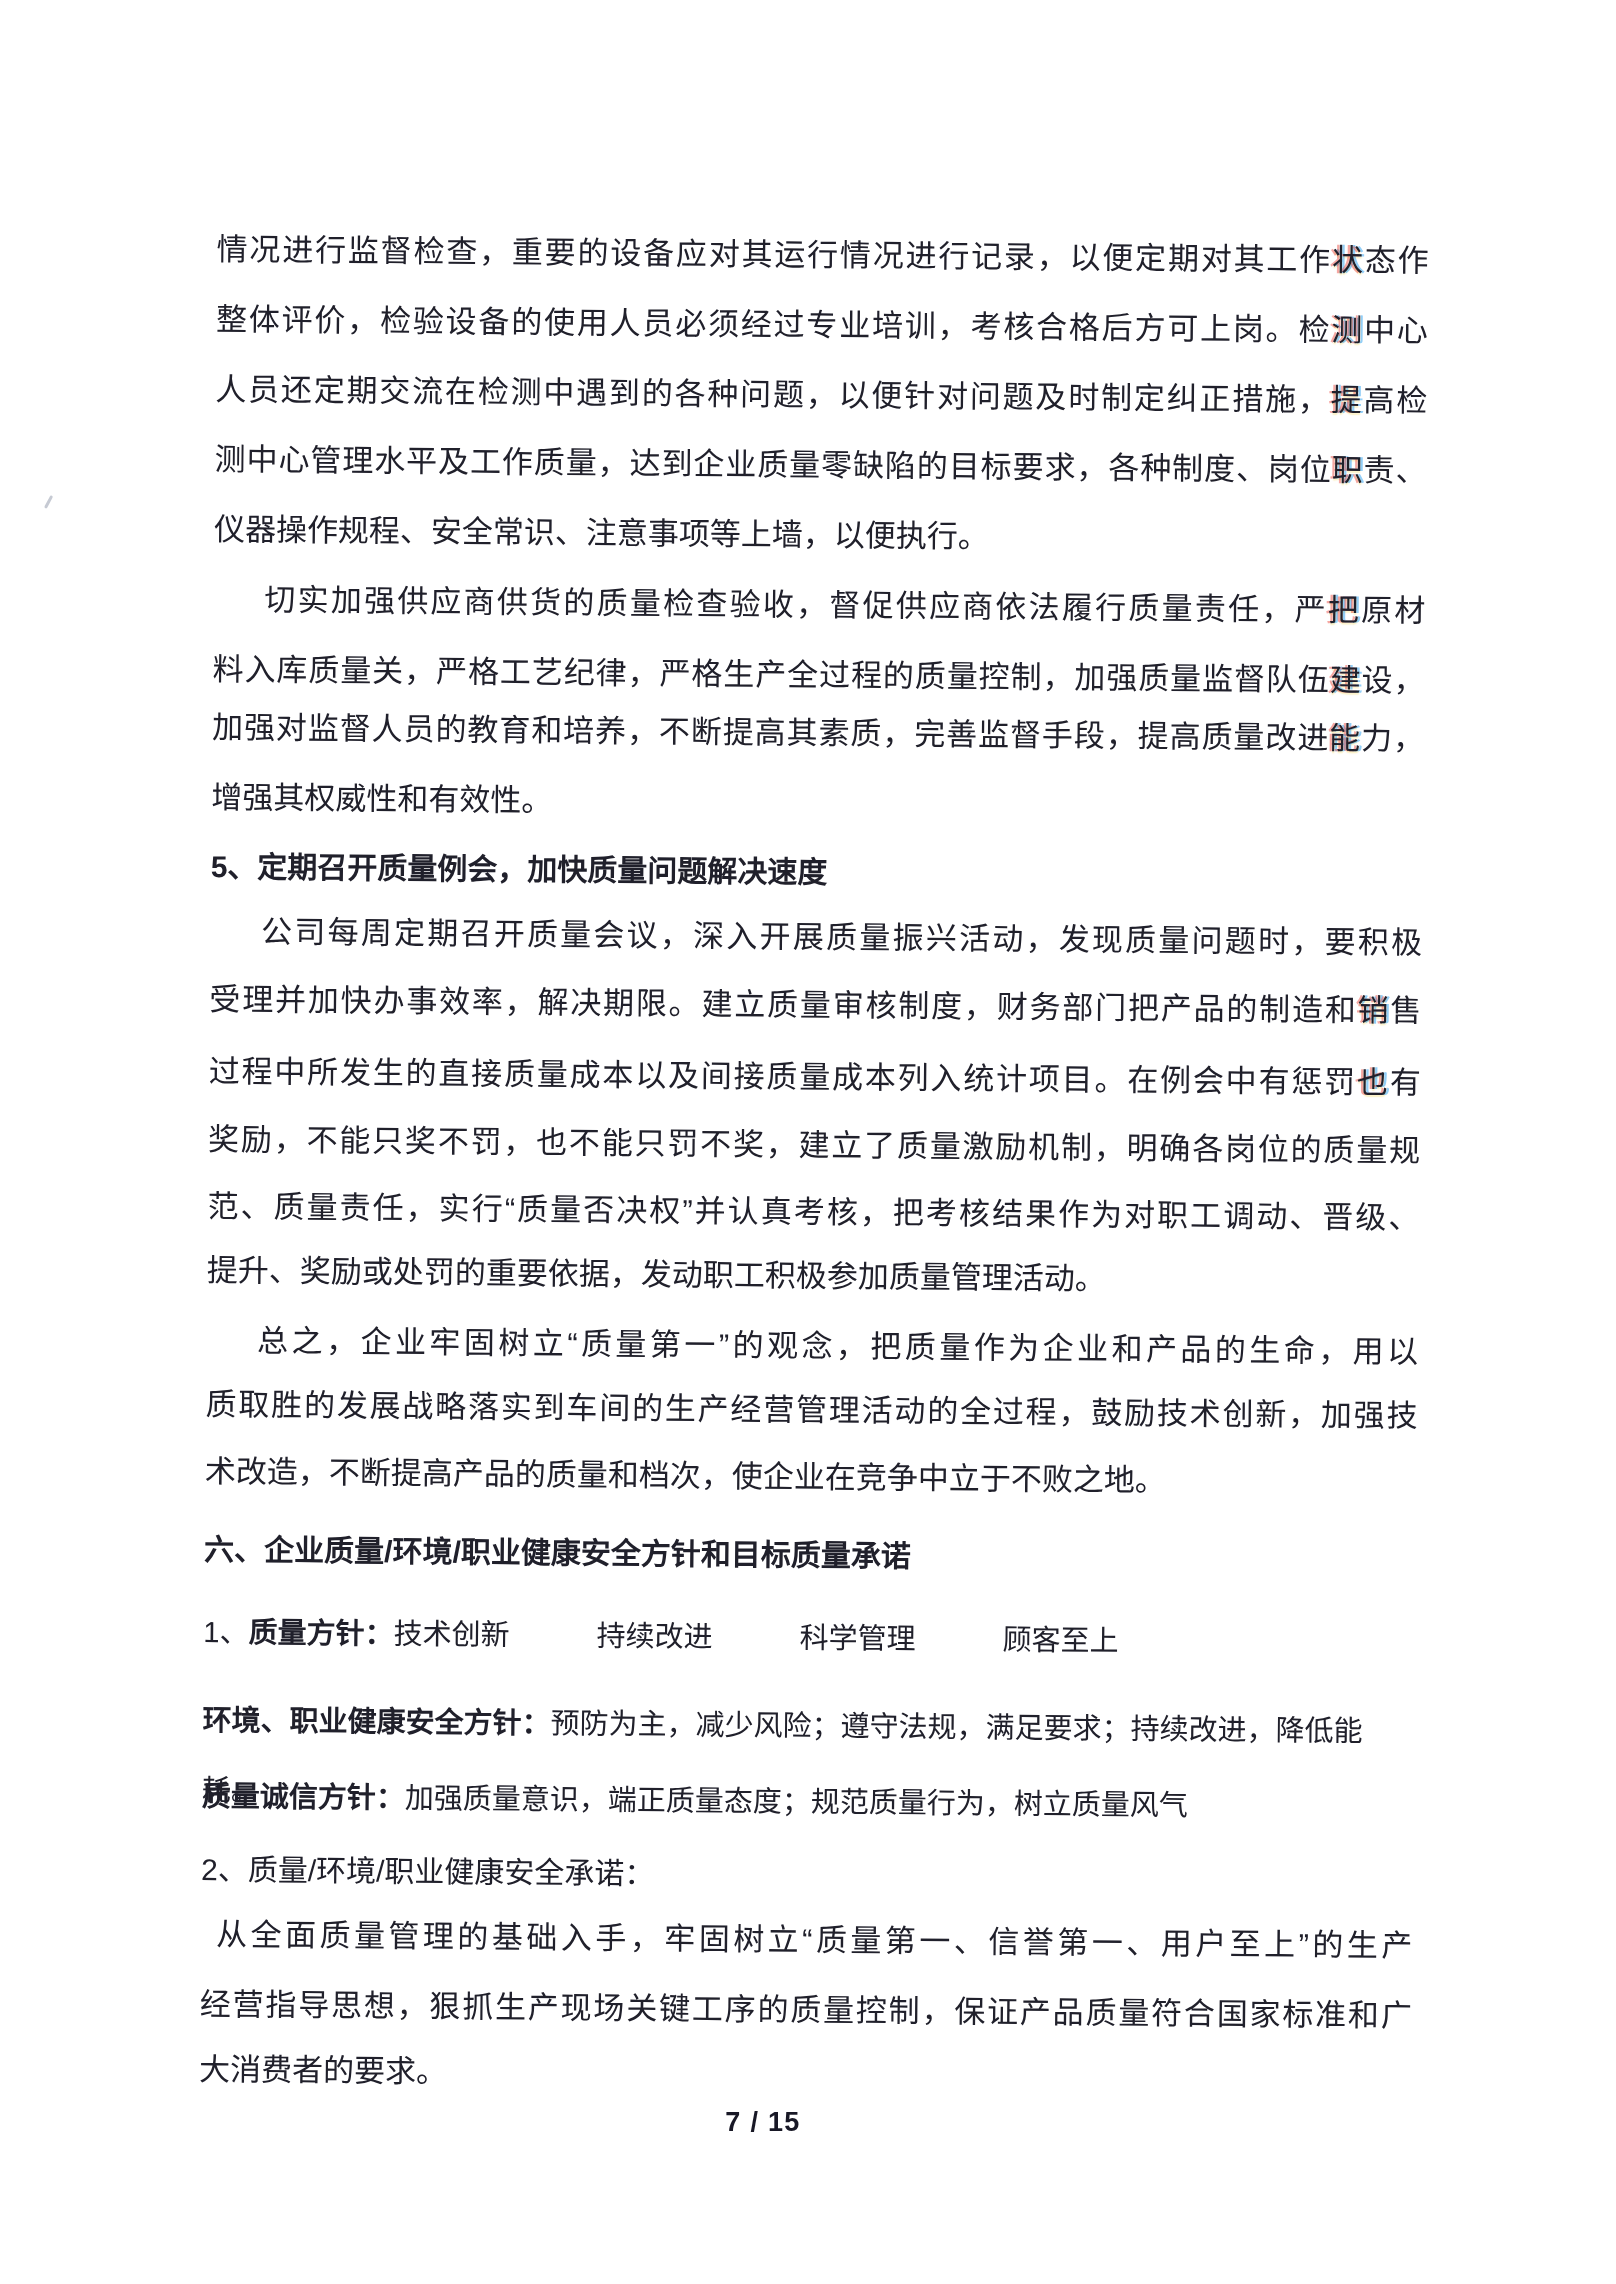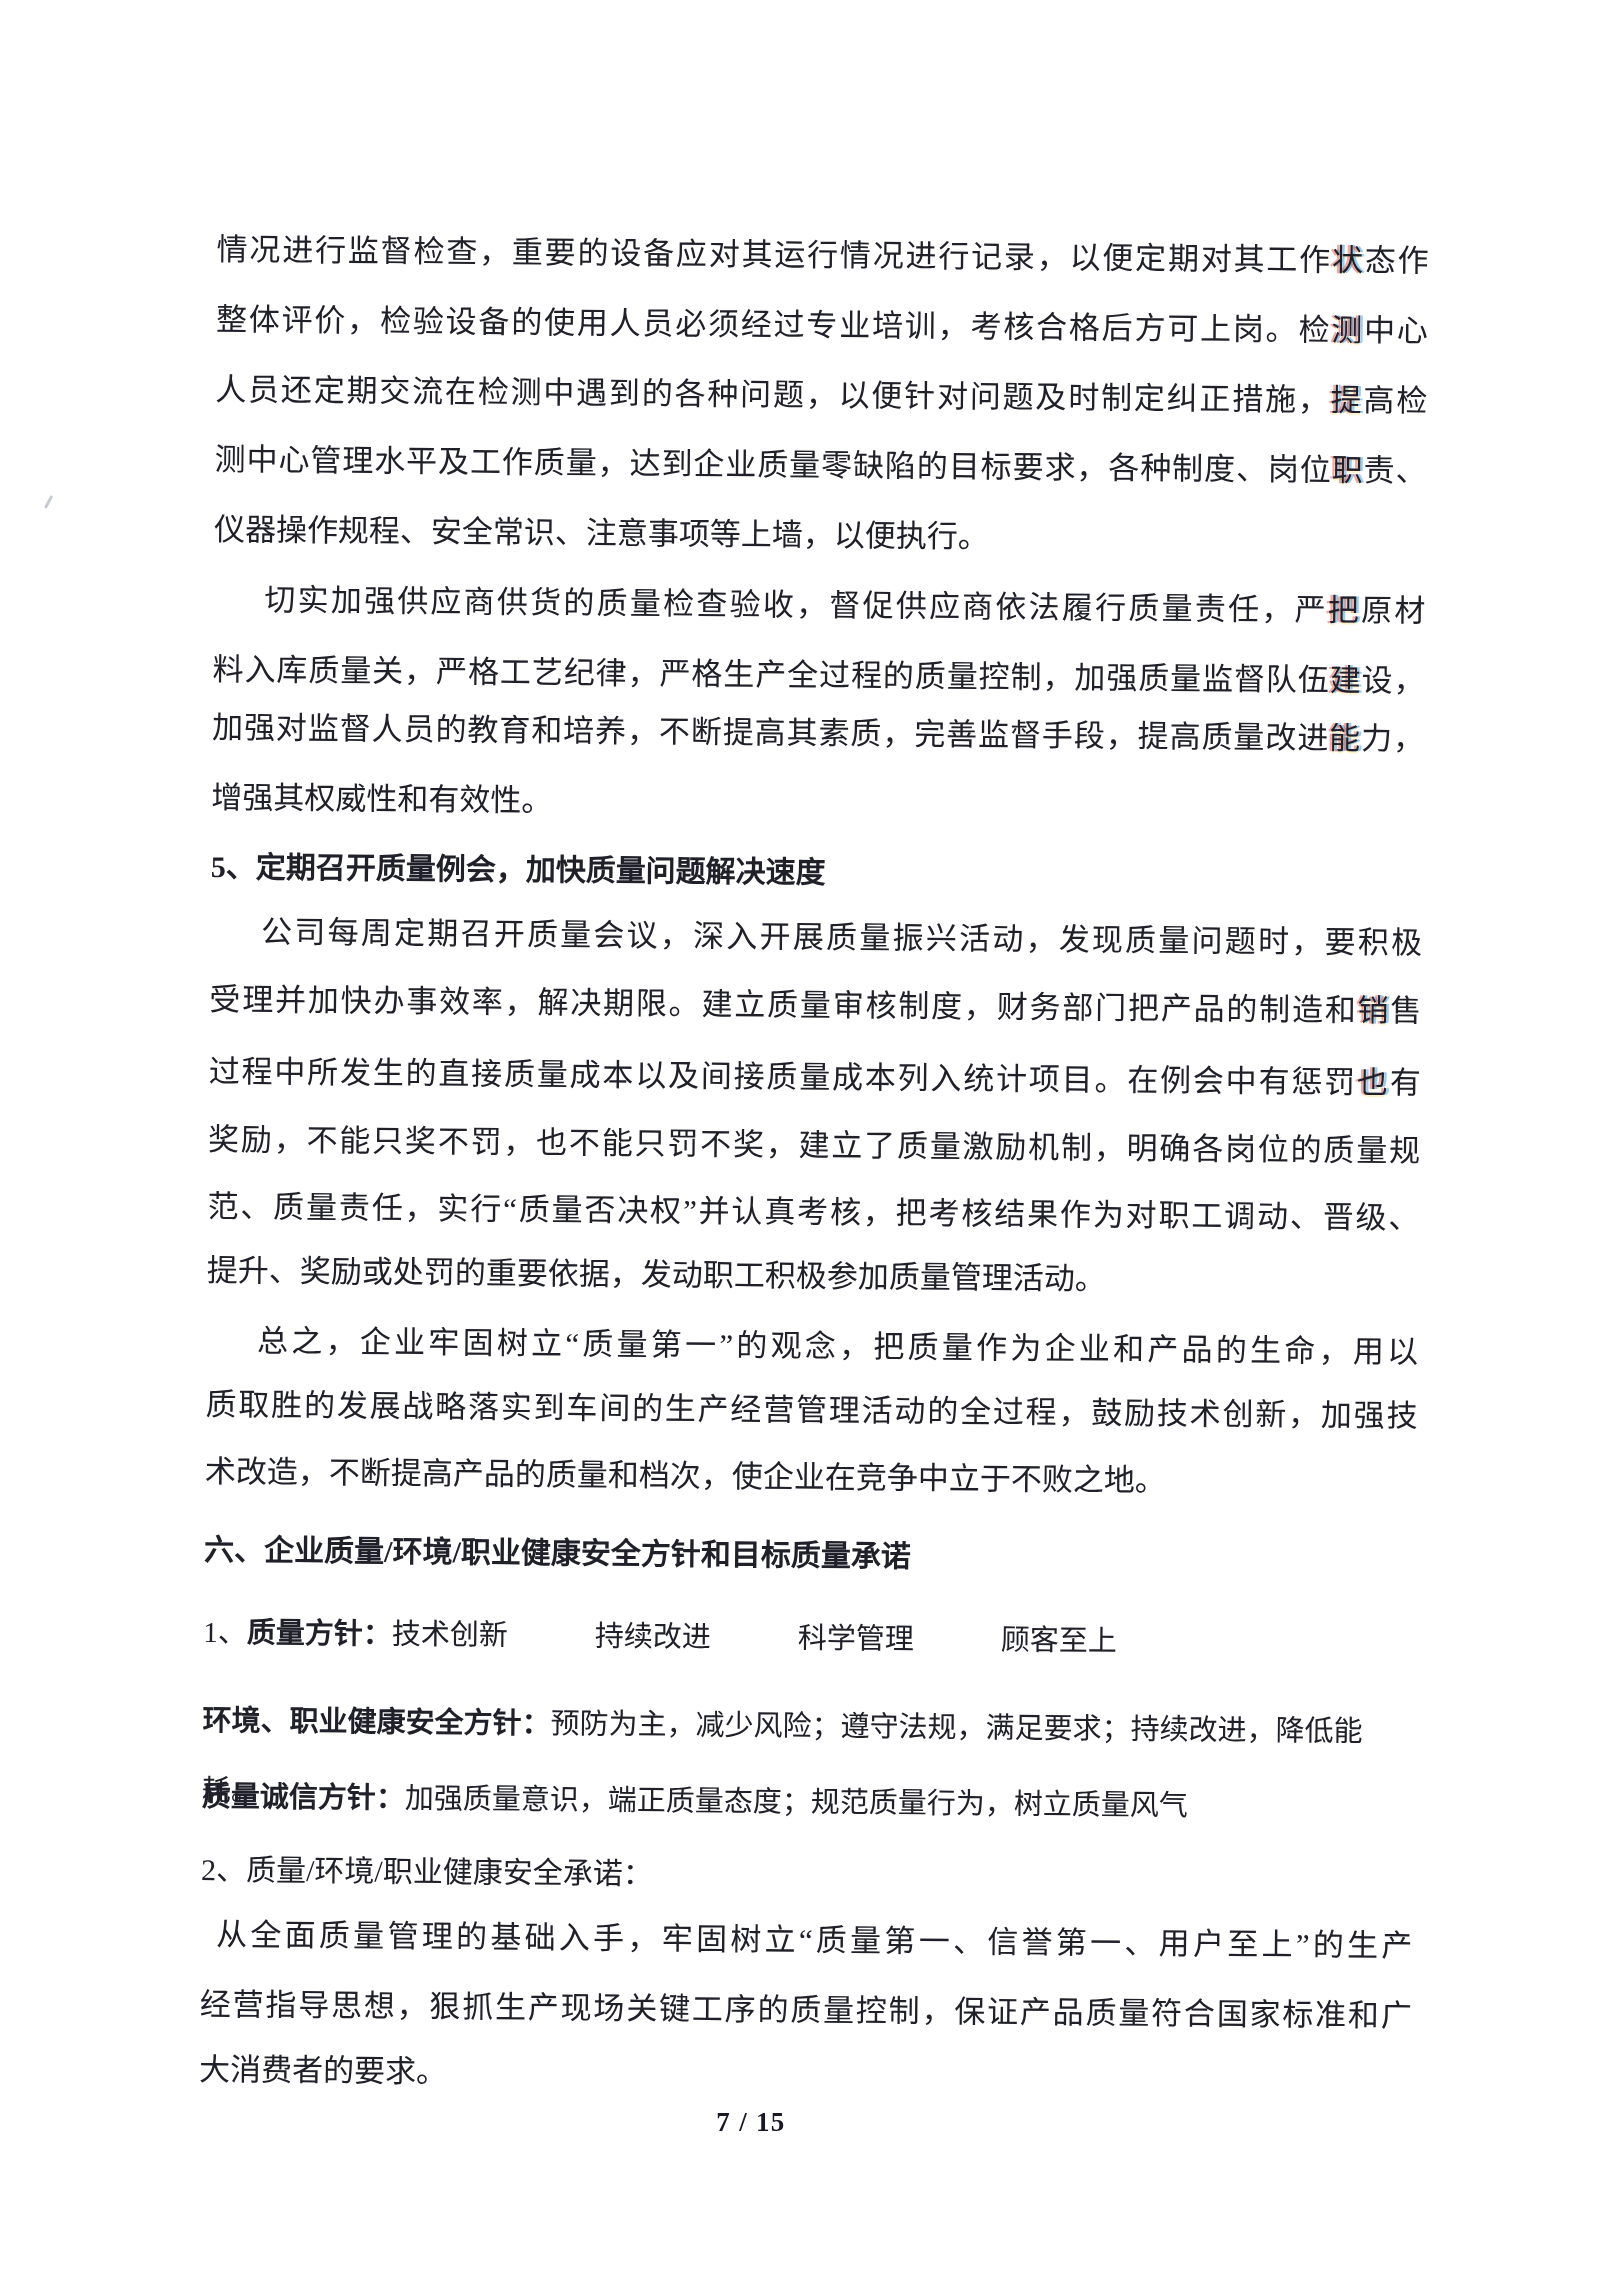--- a/index.html
+++ b/index.html
@@ -1,21 +1,21 @@
 <!DOCTYPE html>
 <html lang="zh-CN" style="font-size:10.4px"><head>
 <meta charset="utf-8">
 <style>
   html,body{margin:0;padding:0;background:#ffffff;}
   .page{
     position:relative;
     width:1502px;height:2284px;
     background:#ffffff;
     overflow:hidden;
-    font-family:Liberation Serif, serif;
+    font-family:Liberation Sans, sans-serif;
     color:#20202b;
   }
   .content{
     position:absolute;
     left:217px;top:215px;width:1212px;
     transform:rotate(0.55deg);
     transform-origin:0 0;
   }
   .ln{
     position:relative;
@@ -38,20 +38,21 @@
                  0 2px 1.3px rgba(246,210,60,0.30);
   }
   .footer{
     position:absolute;
     left:0;width:100%;top:2107px;
     text-align:center;
     font-weight:700;
     font-size:27px;
     letter-spacing:1.3px;
     color:#181826;
+    padding-left:12px;
   }
   .speck{position:absolute;background:#8d96a8;opacity:0.5;}
   .speck-1{left:47px;top:495px;width:3.3px;height:14.3px;border-radius:2px;transform:rotate(28deg);}
   .speck-2{left:1503px;top:751px;width:3.3px;height:3.3px;border-radius:50%;opacity:0.35;}
 </style>
 </head>
 <body>
 
 <div class="page">
   <div class="content">

